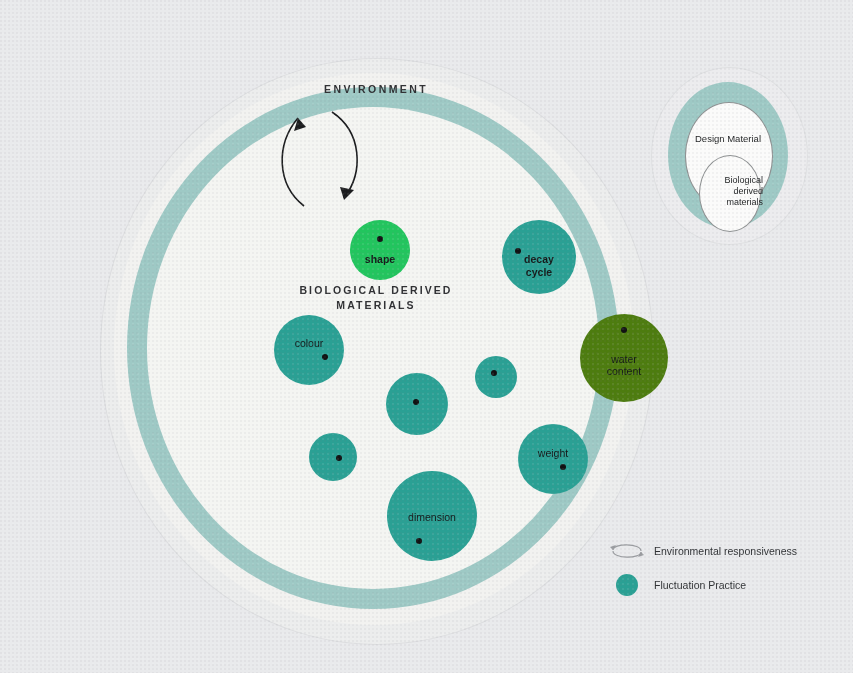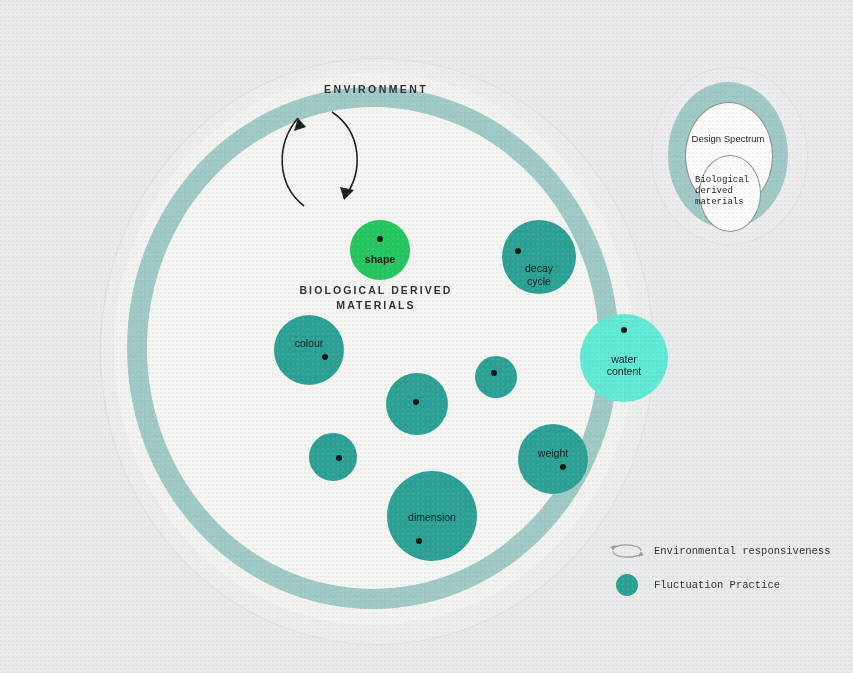--- a/index.html
+++ b/index.html
@@ -90,26 +90,26 @@
   }
   #inset-inner{
     position:absolute;left:48px;top:88px;width:60px;height:75px;border-radius:50%;
     background:#fbfbfa;border:1px solid #8e9192;
   }
   #inset-design-label{
     position:absolute;left:34px;top:66px;width:86px;text-align:center;
     font-size:9.5px;color:#1d1f20;
   }
   #inset-bio-label{
-    position:absolute;left:44px;top:108px;width:68px;text-align:left;
-    font-size:9px;color:#1d1f20;line-height:11px;white-space:pre-line;font-family:Liberation Mono, monospace;
-  }
-
-  
-  #legend{position:absolute;left:604px;top:506px;width:240px;font-family:Liberation Mono, monospace;}
+    position:absolute;left:44px;top:108px;width:68px;text-align:right;
+    font-size:9px;color:#1d1f20;line-height:11px;white-space:pre-line;
+  }
+
+  
+  #legend{position:absolute;left:604px;top:506px;width:240px;}
   .legend-row{display:flex;align-items:center;height:26px;margin-bottom:8px;}
   .legend-glyph{width:46px;display:flex;align-items:center;justify-content:center;flex:0 0 46px;}
   .legend-text{font-size:10.5px;color:#303235;margin-left:4px;}
   .lg-dot{width:6px;height:6px;border-radius:50%;background:#111213;}
   .lg-circle{width:22px;height:22px;border-radius:50%;background:#2aa094;}
 </style>
 </head>
 <body>
 
 <div class="stage">
@@ -135,28 +135,28 @@
     <div id="center-label">BIOLOGICAL DERIVED
 MATERIALS</div>
 
     <div id="bubbles">
         <div class="bubble" style="left: 250px; top: 162px; width: 60px; height: 60px; background: #22c55e; font-weight: bold;">
           <span class="bdot" style="left: 27px; top: 16.2px; background: rgb(17, 18, 19);"></span>
           <span class="blabel" style="left: 0px; width: 60px; top: 32.6px;">shape</span>
         </div>
         <div class="bubble" style="left: 402px; top: 162px; width: 74px; height: 74px; background: rgb(42, 160, 148);">
           <span class="bdot" style="left: 13.28px; top: 28.08px; background: rgb(17, 18, 19);"></span>
-          <span class="blabel" style="left: 0px; width: 74px; top: 42px;">decay
+          <span class="blabel" style="left: 0px; width: 74px; top: 33px; font-weight: bold;">decay
 cycle</span>
         </div>
         <div class="bubble" style="left: 174px; top: 257px; width: 70px; height: 70px; background: rgb(42, 160, 148);">
           <span class="bdot" style="left: 48.1px; top: 39px; background: rgb(17, 18, 19);"></span>
           <span class="blabel" style="left: 0px; width: 70px; top: 22.4px;">colour</span>
         </div>
-        <div class="bubble" style="left: 480px; top: 256px; width: 88px; height: 88px; background: #5eead4;">
+        <div class="bubble" style="left: 480px; top: 256px; width: 88px; height: 88px; background: #4d7c0f;">
           <span class="bdot" style="left: 41px; top: 12.84px; background: rgb(17, 18, 19);"></span>
           <span class="blabel" style="left: 0px; width: 88px; top: 38.76px;">water
 content</span>
         </div>
         <div class="bubble" style="left: 375px; top: 298px; width: 42px; height: 42px; background: rgb(42, 160, 148);">
           <span class="bdot" style="left: 16.32px; top: 13.8px; background: rgb(17, 18, 19);"></span>
         </div>
         <div class="bubble" style="left: 286px; top: 315px; width: 62px; height: 62px; background: rgb(42, 160, 148);">
           <span class="bdot" style="left: 26.76px; top: 25.52px; background: rgb(17, 18, 19);"></span>
         </div>
@@ -172,21 +172,21 @@
           <span class="blabel" style="left: 0px; width: 90px; top: 39.8px;">dimension</span>
         </div>
       </div>
   </div>
 
   <div id="inset">
     <div id="inset-outline"></div>
     <div id="inset-teal"></div>
     <div id="inset-white"></div>
     <div id="inset-inner"></div>
-    <div id="inset-design-label">Design Spectrum</div>
+    <div id="inset-design-label">Design Material</div>
     <div id="inset-bio-label">Biological
 derived
 materials</div>
   </div>
 
   <div id="legend">
       <div class="legend-row">
         <div class="legend-glyph">
           <svg width="34" height="24" viewBox="0 0 34 24">
             <path d="M3,11 C3,4 31,4 31,12" fill="none" stroke="#9a9ca0" stroke-width="1.2"></path>

